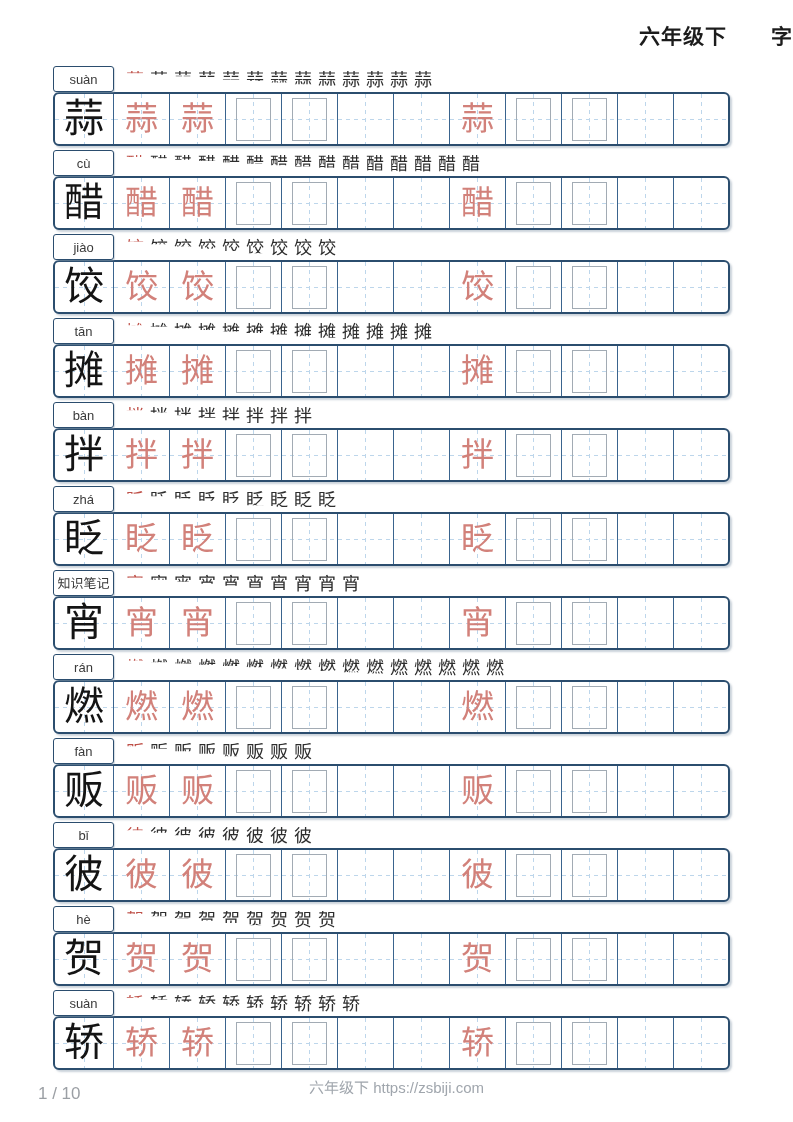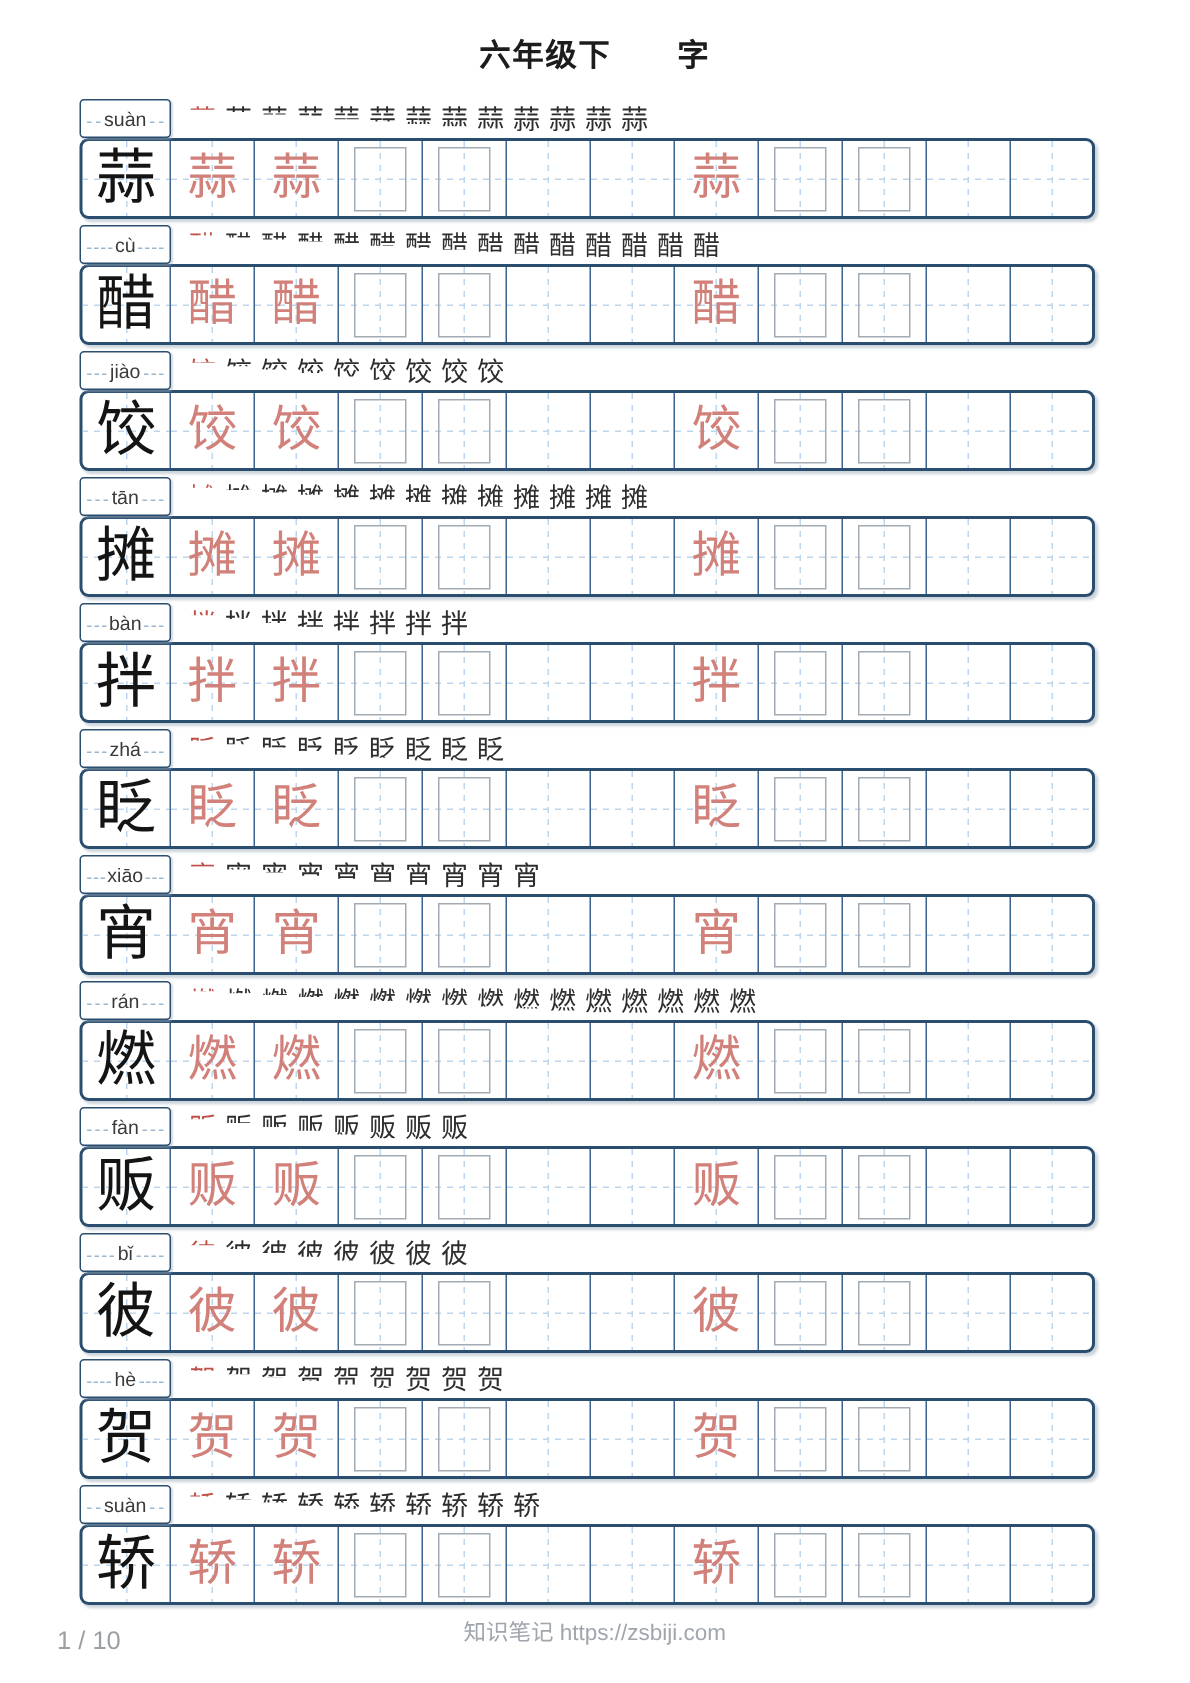--- a/index.html
+++ b/index.html
@@ -1,27 +1,27 @@
 <!DOCTYPE html>
 <html lang="zh-CN"><head>
 <meta charset="utf-8">
 <style>
   html,body{margin:0;padding:0;background:#ffffff;}
   .page{position:relative;width:793px;height:1122px;background:#fff;overflow:hidden;
         font-family:"Liberation Sans",sans-serif;}
-  .title{position:absolute;top:20px;left:0;width:100%;text-align:center;
+  .title{position:absolute;top:20px;left:0;width:100%;text-align:right;
          font-size:21px;font-weight:bold;color:#1c1c1c;letter-spacing:1px;
          font-family:"Liberation Sans",sans-serif;}
   .blocks{position:absolute;left:53px;top:66px;width:677px;}
   .block{margin-bottom:4px;}
   
   .prow{height:26px;display:flex;align-items:stretch;}
   .pbox{box-sizing:border-box;width:61px;border:1.6px solid #2b4d6e;border-radius:3px;
         background:#fff;display:flex;align-items:center;padding:0 2px;
-        box-shadow:1px 1px 1px rgba(160,175,190,.45);}
+        box-shadow:1px 1px 1px rgba(160,175,190,.45);flex-direction:column;}
   .pbox .dash{flex:1;border-top:1px dashed #9cb8d1;transform:translateY(2px);margin:0 2px;}
   .pinyin{font-size:13px;color:#3a3a3a;line-height:1;white-space:nowrap;}
   .strokes{flex:1;display:flex;align-items:flex-end;padding:0 4px 0 12px;gap:6px;overflow:hidden;}
   .step{display:inline-block;width:18px;height:24px;font-size:18px;line-height:24px;
         color:#2e2e2e;text-align:center;font-family:"Liberation Serif",serif;}
   .step.first{color:#bf5048;}
   
   .crow{box-sizing:border-box;height:54px;border:2px solid #2b4d6e;border-radius:6px;
         background:#fff;display:flex;overflow:hidden;
         box-shadow:2px 2px 2px rgba(158,173,188,.55);}
@@ -369,21 +369,21 @@
           </div>
           <div class="cell small"></div>
           <div class="cell small last"></div>
         </div>
   </section>
 
   <section class="block">
     <div class="prow">
       <div class="pbox">
         <i class="dash"></i>
-        <span class="pinyin">xiāo</span>
+        <span class="pinyin">知识笔记</span>
         <i class="dash"></i>
       </div>
       <div class="strokes">
             <span class="step first" style="clip-path: inset(0px 0px 76.5%);">宵</span>
             <span class="step" style="clip-path: inset(0px 0px 68%);">宵</span>
             <span class="step" style="clip-path: inset(0px 0px 59.5%);">宵</span>
             <span class="step" style="clip-path: inset(0px 0px 51%);">宵</span>
             <span class="step" style="clip-path: inset(0px 0px 42.5%);">宵</span>
             <span class="step" style="clip-path: inset(0px 0px 34%);">宵</span>
             <span class="step" style="clip-path: inset(0px 0px 25.5%);">宵</span>
@@ -680,14 +680,14 @@
           <div class="cell small">
             <span class="tracebox"></span>
           </div>
           <div class="cell small"></div>
           <div class="cell small last"></div>
         </div>
   </section>
 </div>
 
   <span class="pagenum">1 / 10</span>
-  <span class="watermark">知识笔记 https://zsbiji.com</span>
+  <span class="watermark">六年级下 https://zsbiji.com</span>
 </div>
 
 </body></html>

